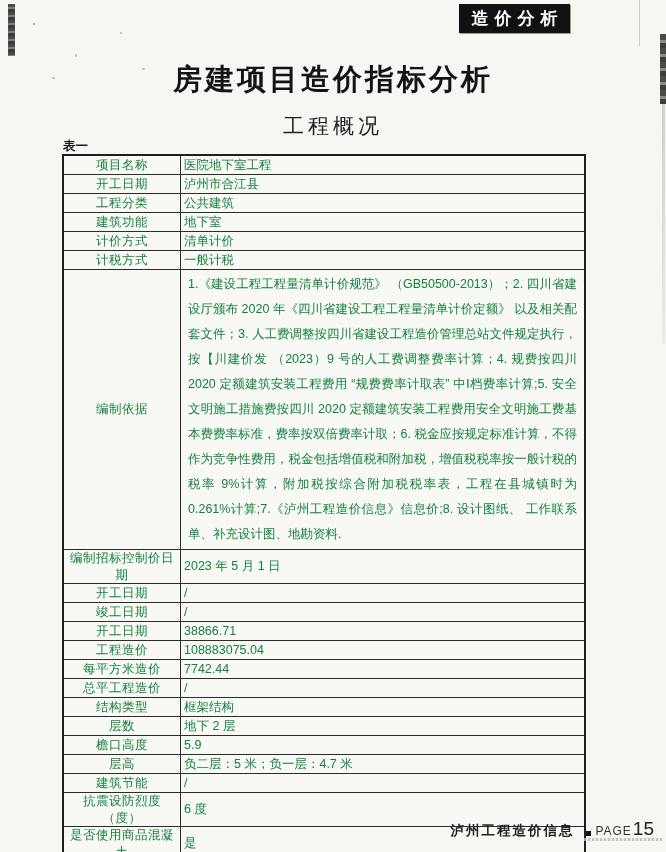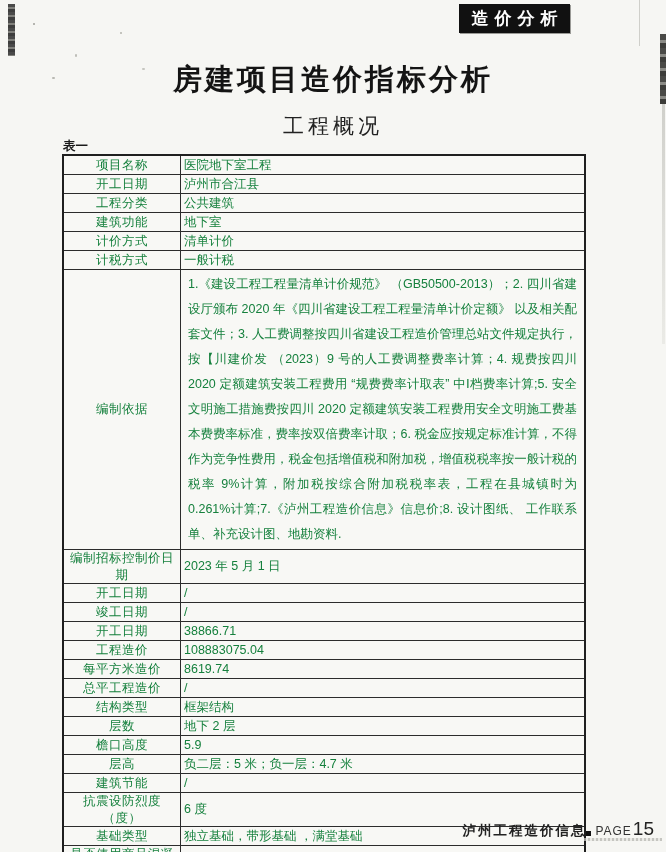--- a/index.html
+++ b/index.html
@@ -47,21 +47,21 @@
   }
   td.label-cell{
     width:110px;text-align:center;padding:0 1px;
     letter-spacing:0.5px;
   }
   td.value-cell{padding:1px 5px;text-align:left;}
   tr.multiline td.value-cell{padding:2px 7px;text-align:justify;line-height:25px;margin-top:8px;}
   
   .footer{
     position:absolute;top:818px;right:12px;
-    display:flex;align-items:baseline;gap:0;
+    display:flex;align-items:baseline;gap:12px;
   }
   .footer .journal{font-size:13.5px;font-weight:bold;letter-spacing:2px;color:#222;}
   .footer .pagegroup{display:flex;align-items:baseline;gap:1px;position:relative;}
   .footer .sq{width:5px;height:5px;background:#111;align-self:center;margin-right:3px;margin-top:8px;}
   .footer .page-label{font-size:12px;letter-spacing:1px;color:#333;}
   .footer .page-number{font-size:19px;color:#222;}
   .footer .micro-strip{
     position:absolute;left:-2px;top:20px;width:78px;height:3px;
     background:repeating-linear-gradient(90deg,#b9b9b4 0 2px,#e6e6e2 2px 4px);
     opacity:.8;
@@ -158,21 +158,21 @@
         <tr>
     <td class="label-cell">开工日期</td>
     <td class="value-cell">38866.71</td>
   </tr>
         <tr>
     <td class="label-cell">工程造价</td>
     <td class="value-cell">108883075.04</td>
   </tr>
         <tr>
     <td class="label-cell">每平方米造价</td>
-    <td class="value-cell">8619.74</td>
+    <td class="value-cell">7742.44</td>
   </tr>
         <tr>
     <td class="label-cell">总平工程造价</td>
     <td class="value-cell">/</td>
   </tr>
         <tr>
     <td class="label-cell">结构类型</td>
     <td class="value-cell">框架结构</td>
   </tr>
         <tr>
@@ -187,24 +187,20 @@
     <td class="label-cell">层高</td>
     <td class="value-cell">负二层：5 米；负一层：4.7 米</td>
   </tr>
         <tr>
     <td class="label-cell">建筑节能</td>
     <td class="value-cell">/</td>
   </tr>
         <tr>
     <td class="label-cell">抗震设防烈度（度）</td>
     <td class="value-cell">6 度</td>
-  </tr>
-        <tr>
-    <td class="label-cell">基础类型</td>
-    <td class="value-cell">独立基础，带形基础 ，满堂基础</td>
   </tr>
         <tr>
     <td class="label-cell">是否使用商品混凝土</td>
     <td class="value-cell">是</td>
   </tr>
         <tr>
     <td class="label-cell">是否使用预拌砂浆</td>
     <td class="value-cell">是</td>
   </tr>
         <tr class="multiline">

